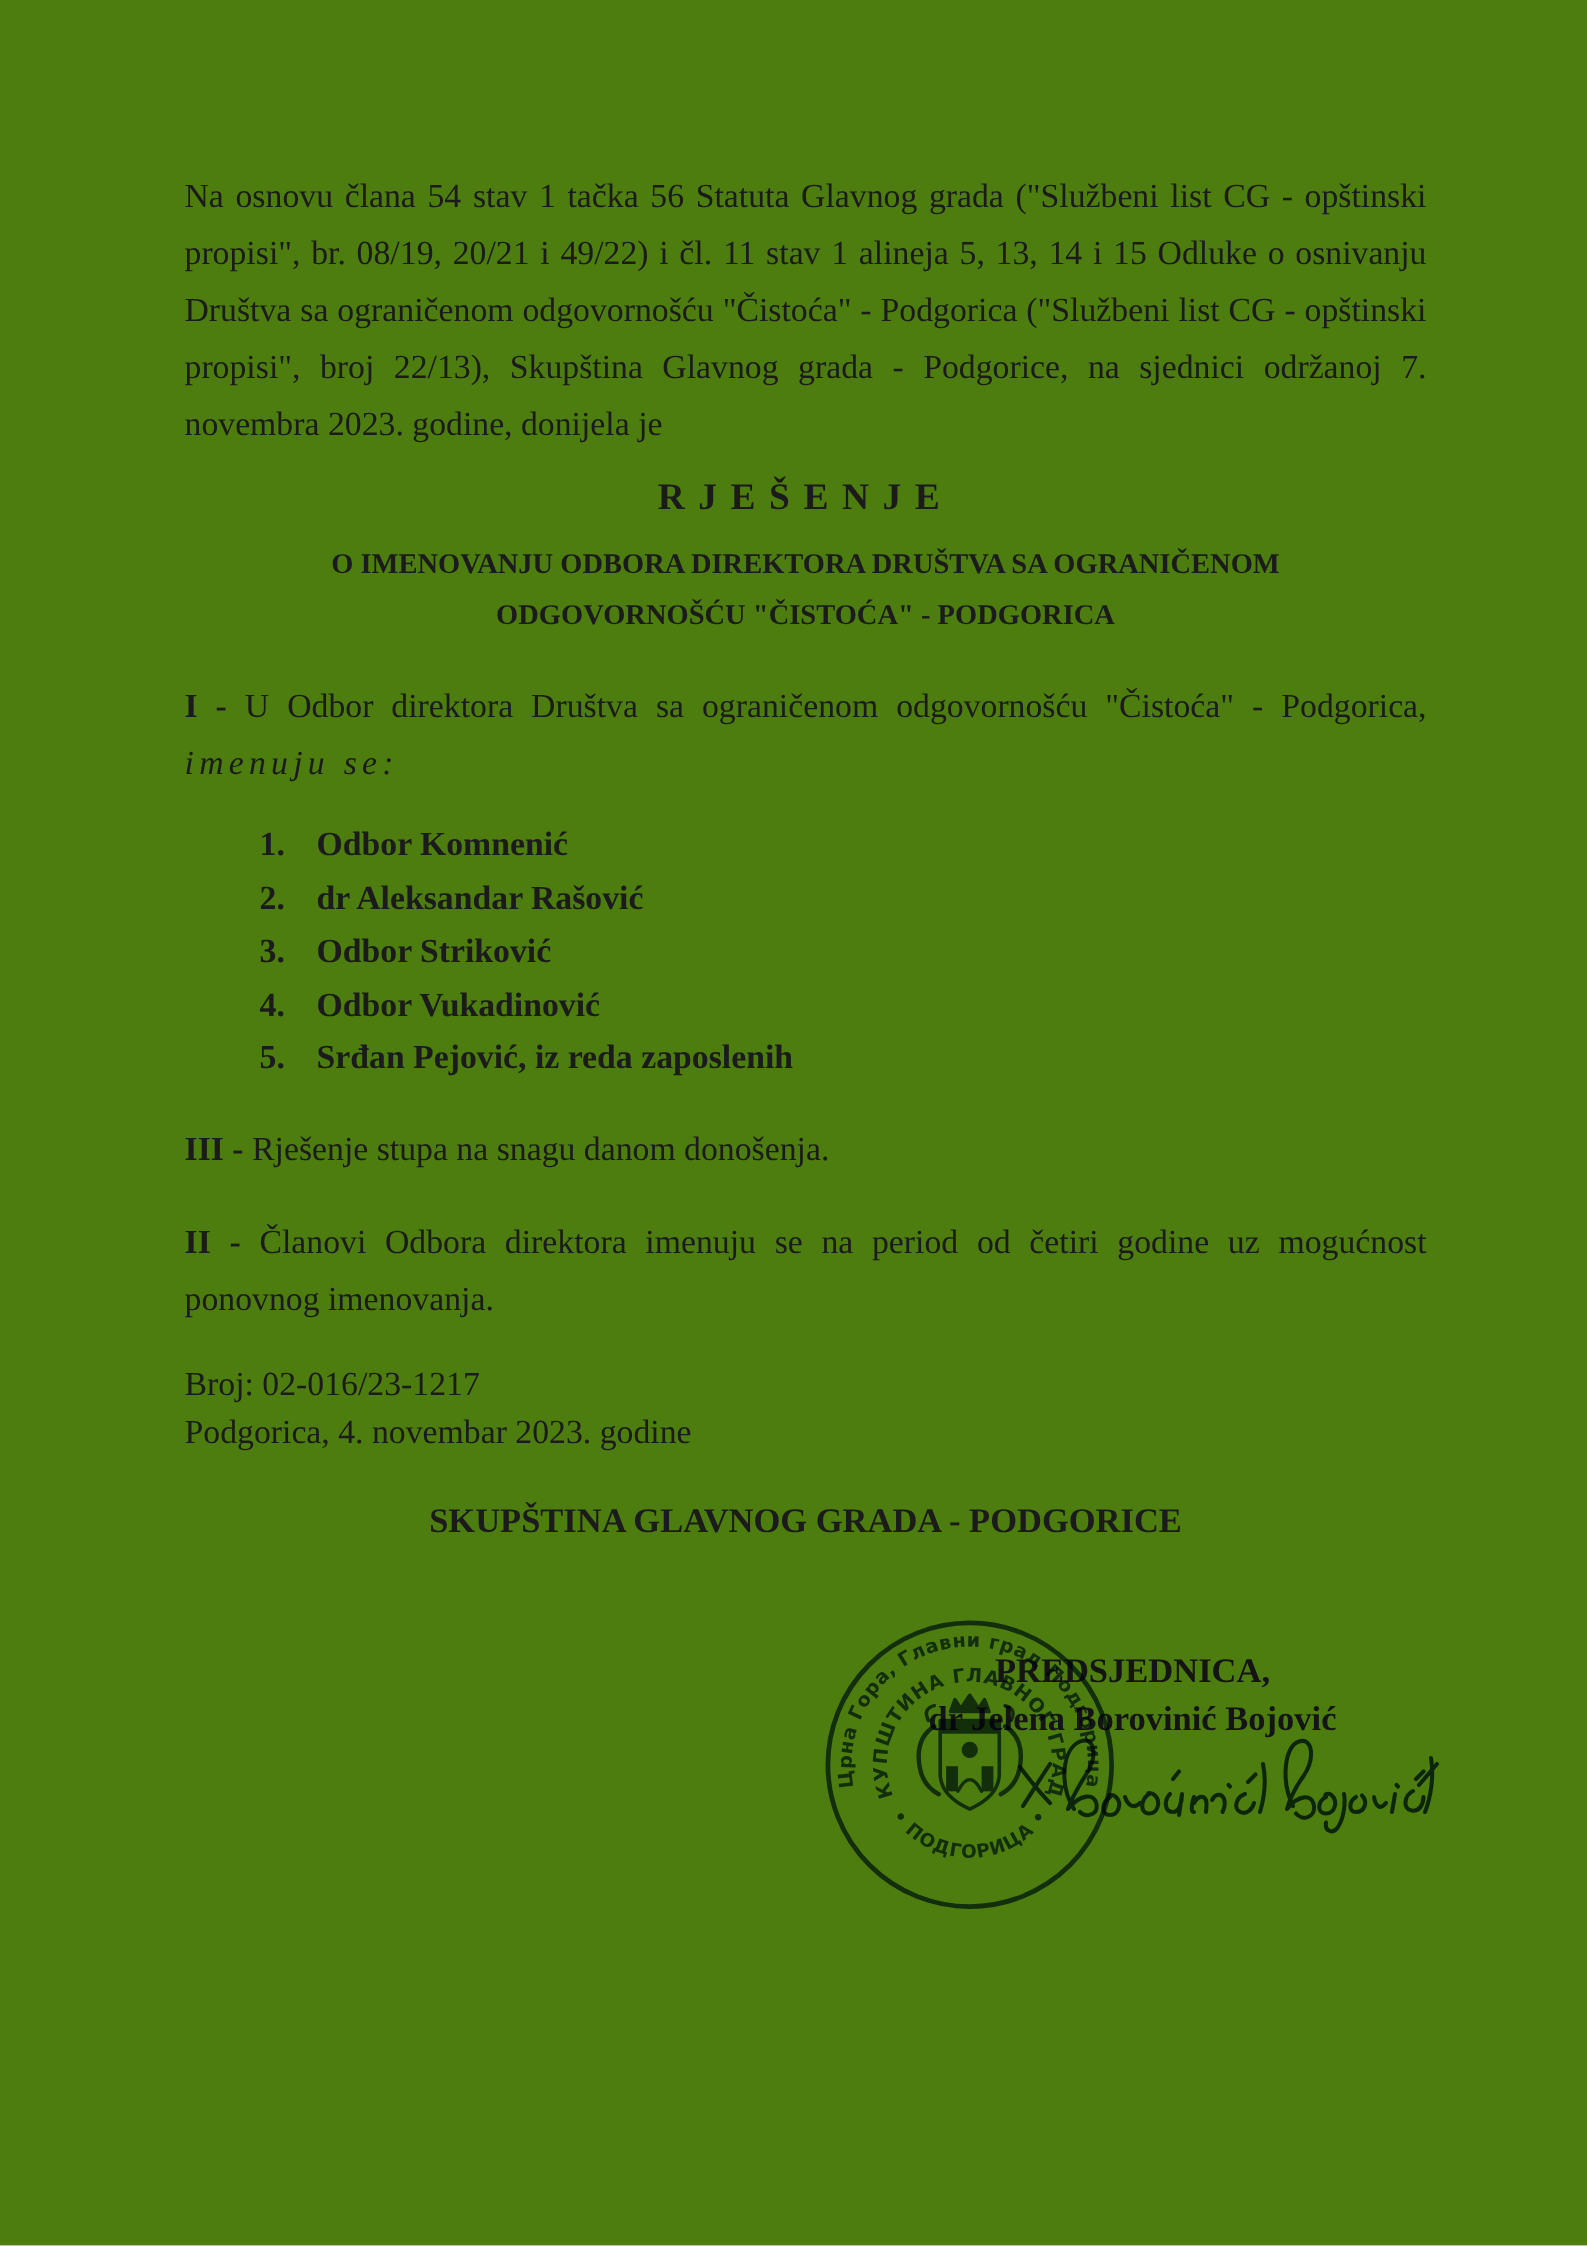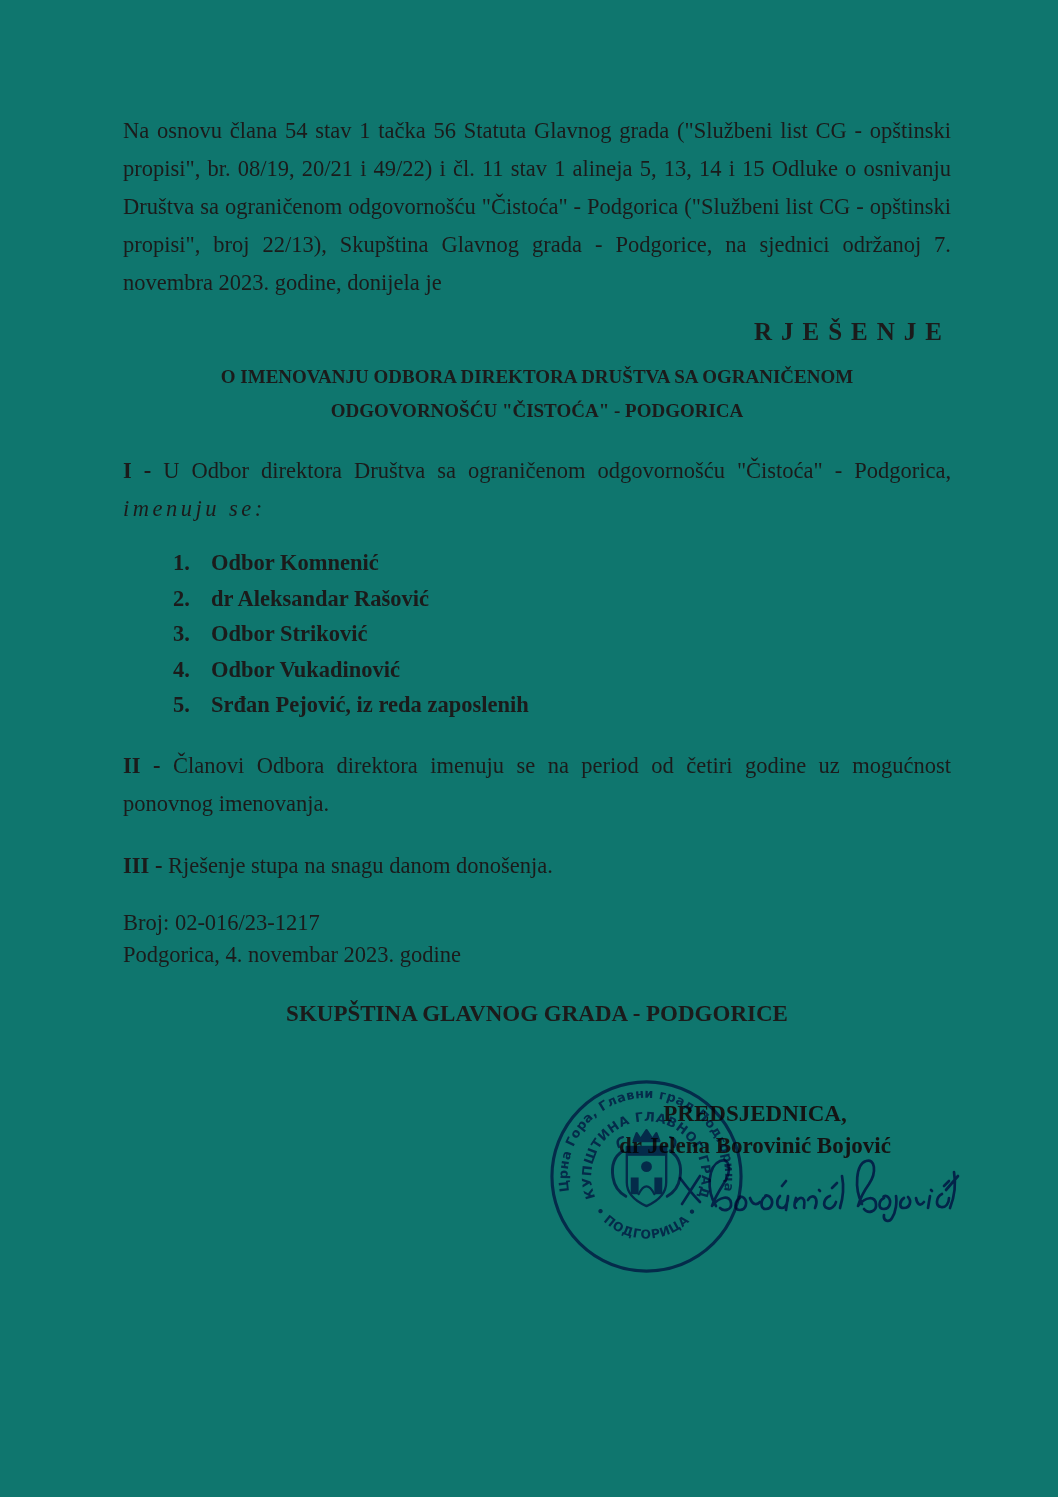--- a/index.html
+++ b/index.html
@@ -3,31 +3,31 @@
 <meta charset="utf-8">
 <style>
   html,body { margin:0; padding:0; }
   body {
     width:1058px; height:1497px;
     background:#ffffff;
     font-family:"Liberation Serif","DejaVu Serif",serif;
     color:#1b1b1b;
     -webkit-font-smoothing:antialiased;
   }
-  .page { position:relative; width:1058px; height:1497px; background:#0f766e; overflow:hidden; }
+  .page { position:relative; width:1058px; height:1497px; background:#4d7c0f; overflow:hidden; }
   .content { position:absolute; left:123px; top:112px; width:828px; }
 
   .intro {
     margin:0;
     font-size:22.5px; line-height:38px;
     text-align:justify;
   }
   .title {
     margin:16px 0 0 0;
-    text-align:right;
+    text-align:center;
     font-size:25px; font-weight:700;
     letter-spacing:9px;
   }
   .subtitle {
     margin:14px 0 0 0;
     text-align:center;
     font-size:19px; font-weight:700;
     line-height:34px;
   }
   .section {
@@ -118,27 +118,27 @@
         <span class="num">4.</span>
         <span>Odbor Vukadinović</span>
       </li>
       <li>
         <span class="num">5.</span>
         <span>Srđan Pejović, iz reda zaposlenih</span>
       </li>
     </ol>
 
     <p class="section">
+      <span class="sec-label">III -</span>
+      <span>Rješenje stupa na snagu danom donošenja.</span>
+    </p>
+
+    <p class="section">
       <span class="sec-label">II -</span>
       <span>Članovi Odbora direktora imenuju se na period od četiri godine uz mogućnost ponovnog imenovanja.</span>
-    </p>
-
-    <p class="section">
-      <span class="sec-label">III -</span>
-      <span>Rješenje stupa na snagu danom donošenja.</span>
     </p>
 
     <div class="meta-block">
       <p class="meta">Broj: 02-016/23-1217</p>
       <p class="meta">Podgorica, 4. novembar 2023. godine</p>
     </div>
 
     <h3 class="issuer">SKUPŠTINA GLAVNOG GRADA - PODGORICE</h3>
   </div>
 

